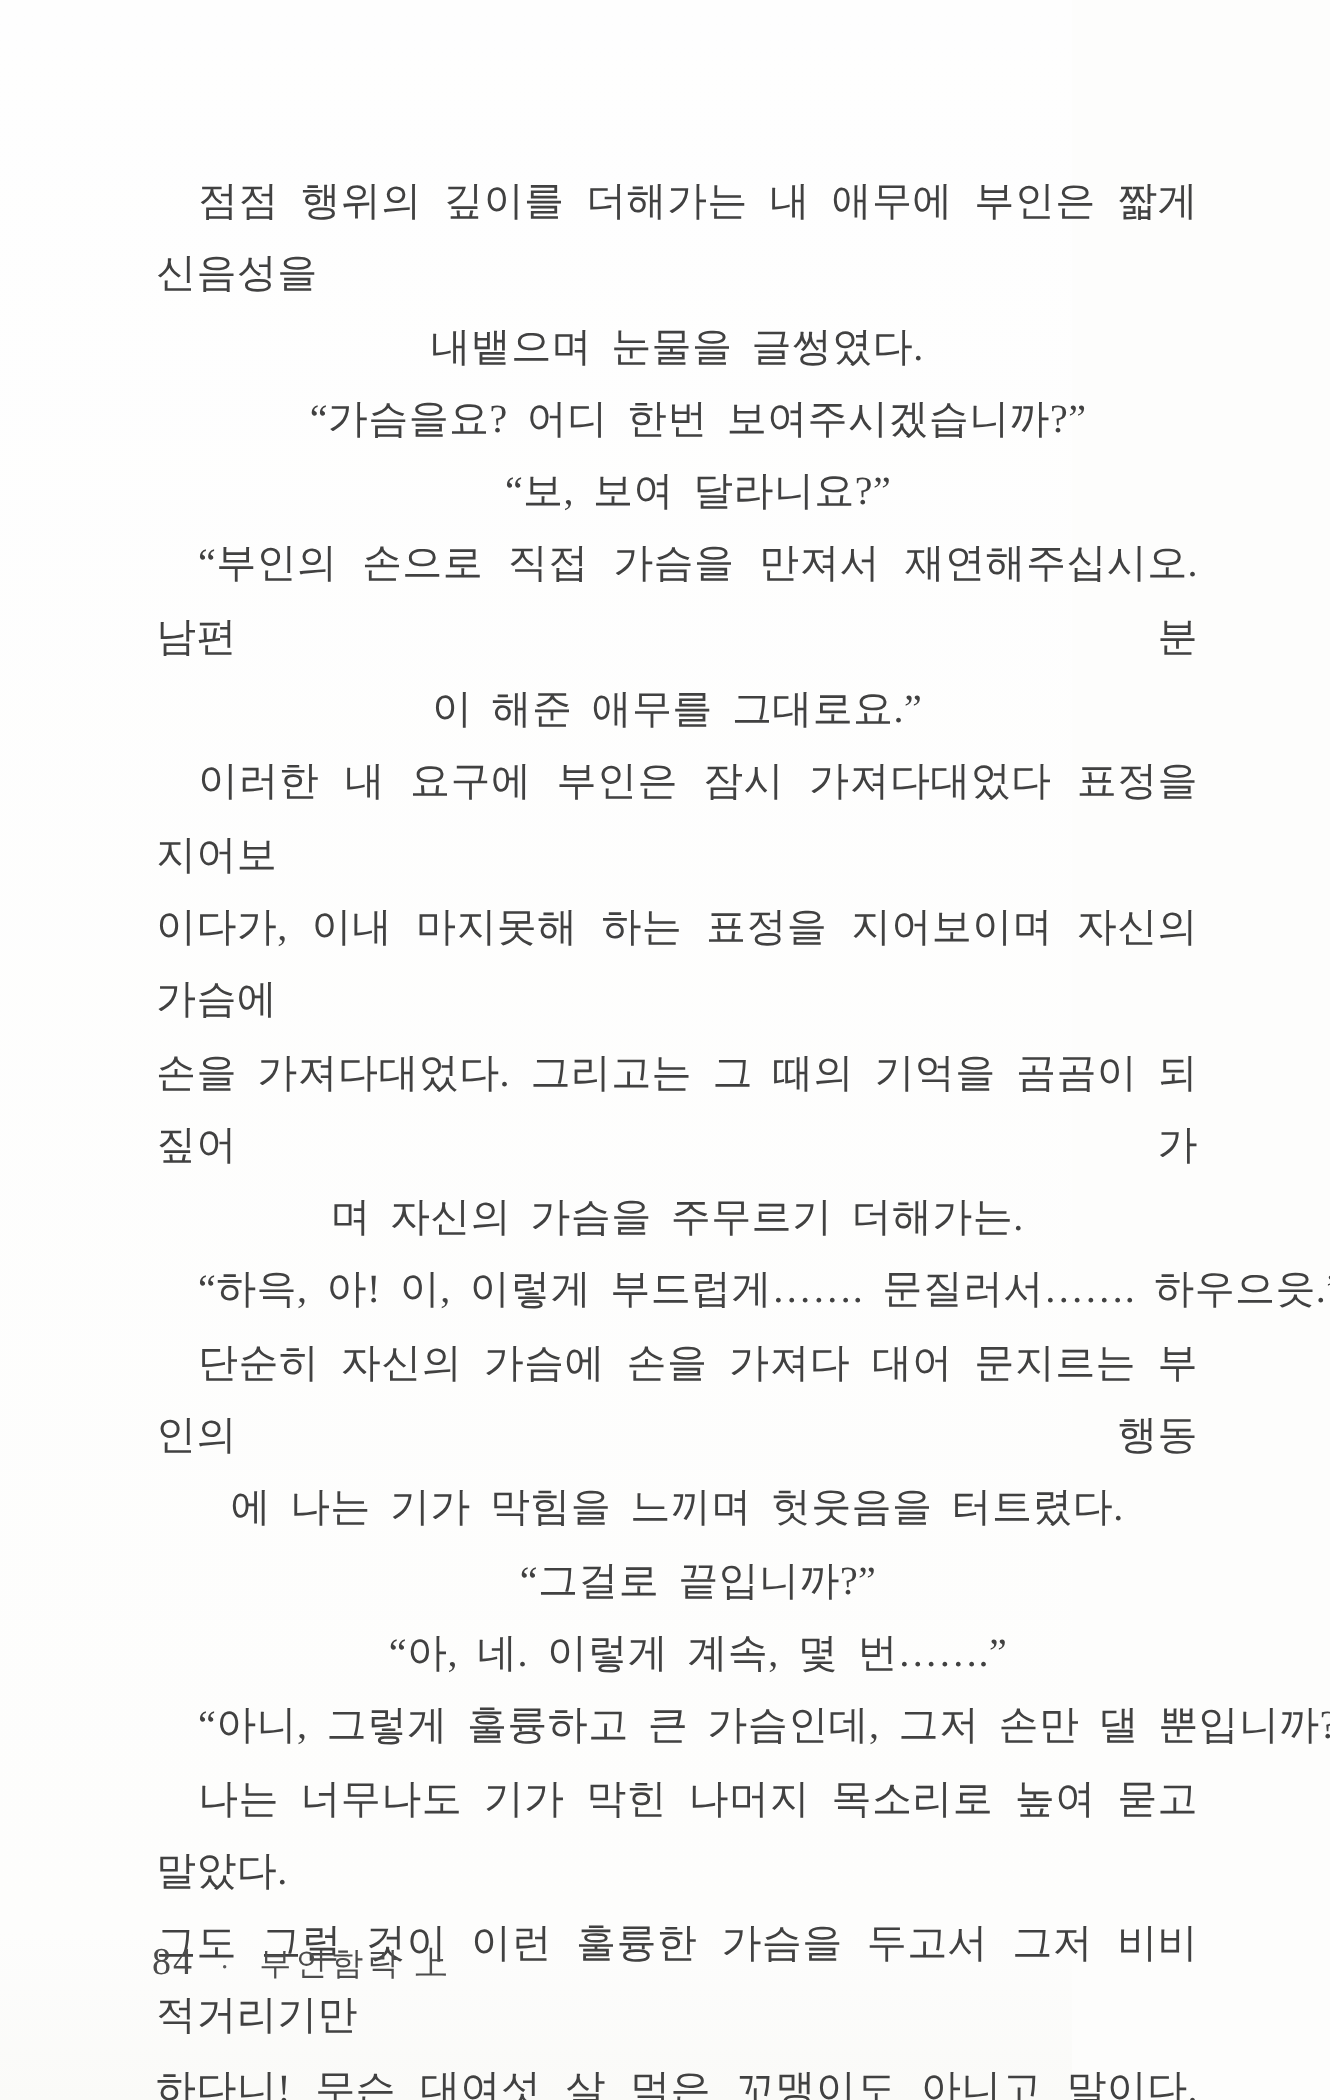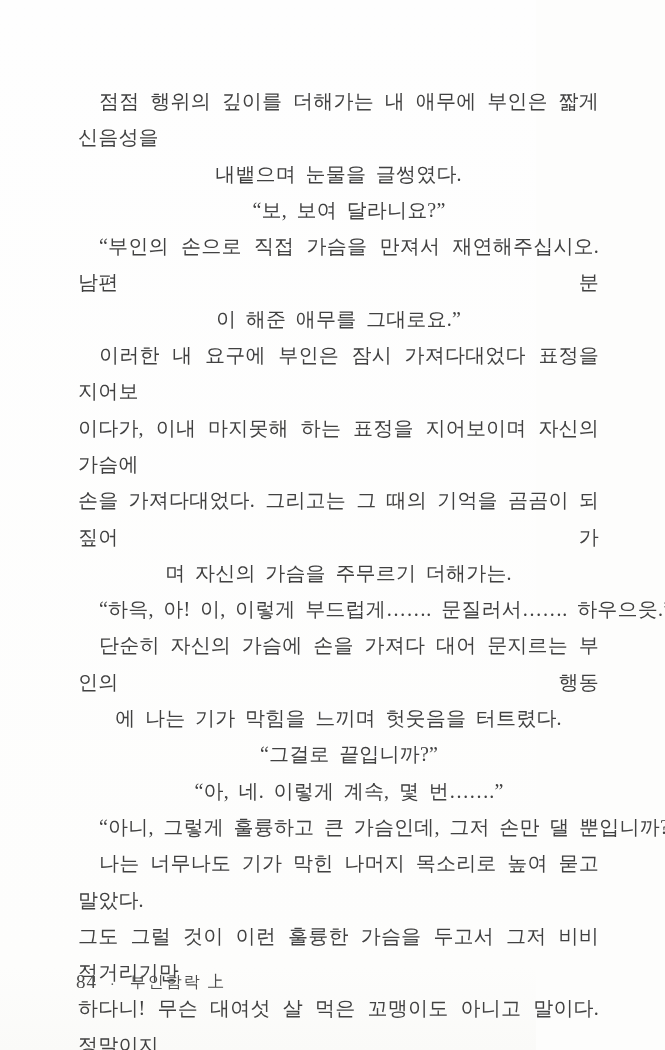--- a/index.html
+++ b/index.html
@@ -68,20 +68,21 @@
     margin-top: 12px;
   }
 </style>
 </head>
 <body>
 
 <div class="page">
   <main class="body-text">
     <p class="line indent fill">점점 행위의 깊이를 더해가는 내 애무에 부인은 짧게 신음성을</p>
     <p class="line">내뱉으며 눈물을 글썽였다.</p>
+    <p class="line indent">“가슴을요? 어디 한번 보여주시겠습니까?”</p>
     <p class="line indent">“보, 보여 달라니요?”</p>
     <p class="line indent fill">“부인의 손으로 직접 가슴을 만져서 재연해주십시오. 남편 분</p>
     <p class="line">이 해준 애무를 그대로요.”</p>
     <p class="line indent fill">이러한 내 요구에 부인은 잠시 가져다대었다 표정을 지어보</p>
     <p class="line fill">이다가, 이내 마지못해 하는 표정을 지어보이며 자신의 가슴에</p>
     <p class="line fill">손을 가져다대었다. 그리고는 그 때의 기억을 곰곰이 되짚어 가</p>
     <p class="line">며 자신의 가슴을 주무르기 더해가는.</p>
     <p class="line indent">“하윽, 아! 이, 이렇게 부드럽게……. 문질러서……. 하우으읏.”</p>
     <p class="line indent fill">단순히 자신의 가슴에 손을 가져다 대어 문지르는 부인의 행동</p>
     <p class="line">에 나는 기가 막힘을 느끼며 헛웃음을 터트렸다.</p>

